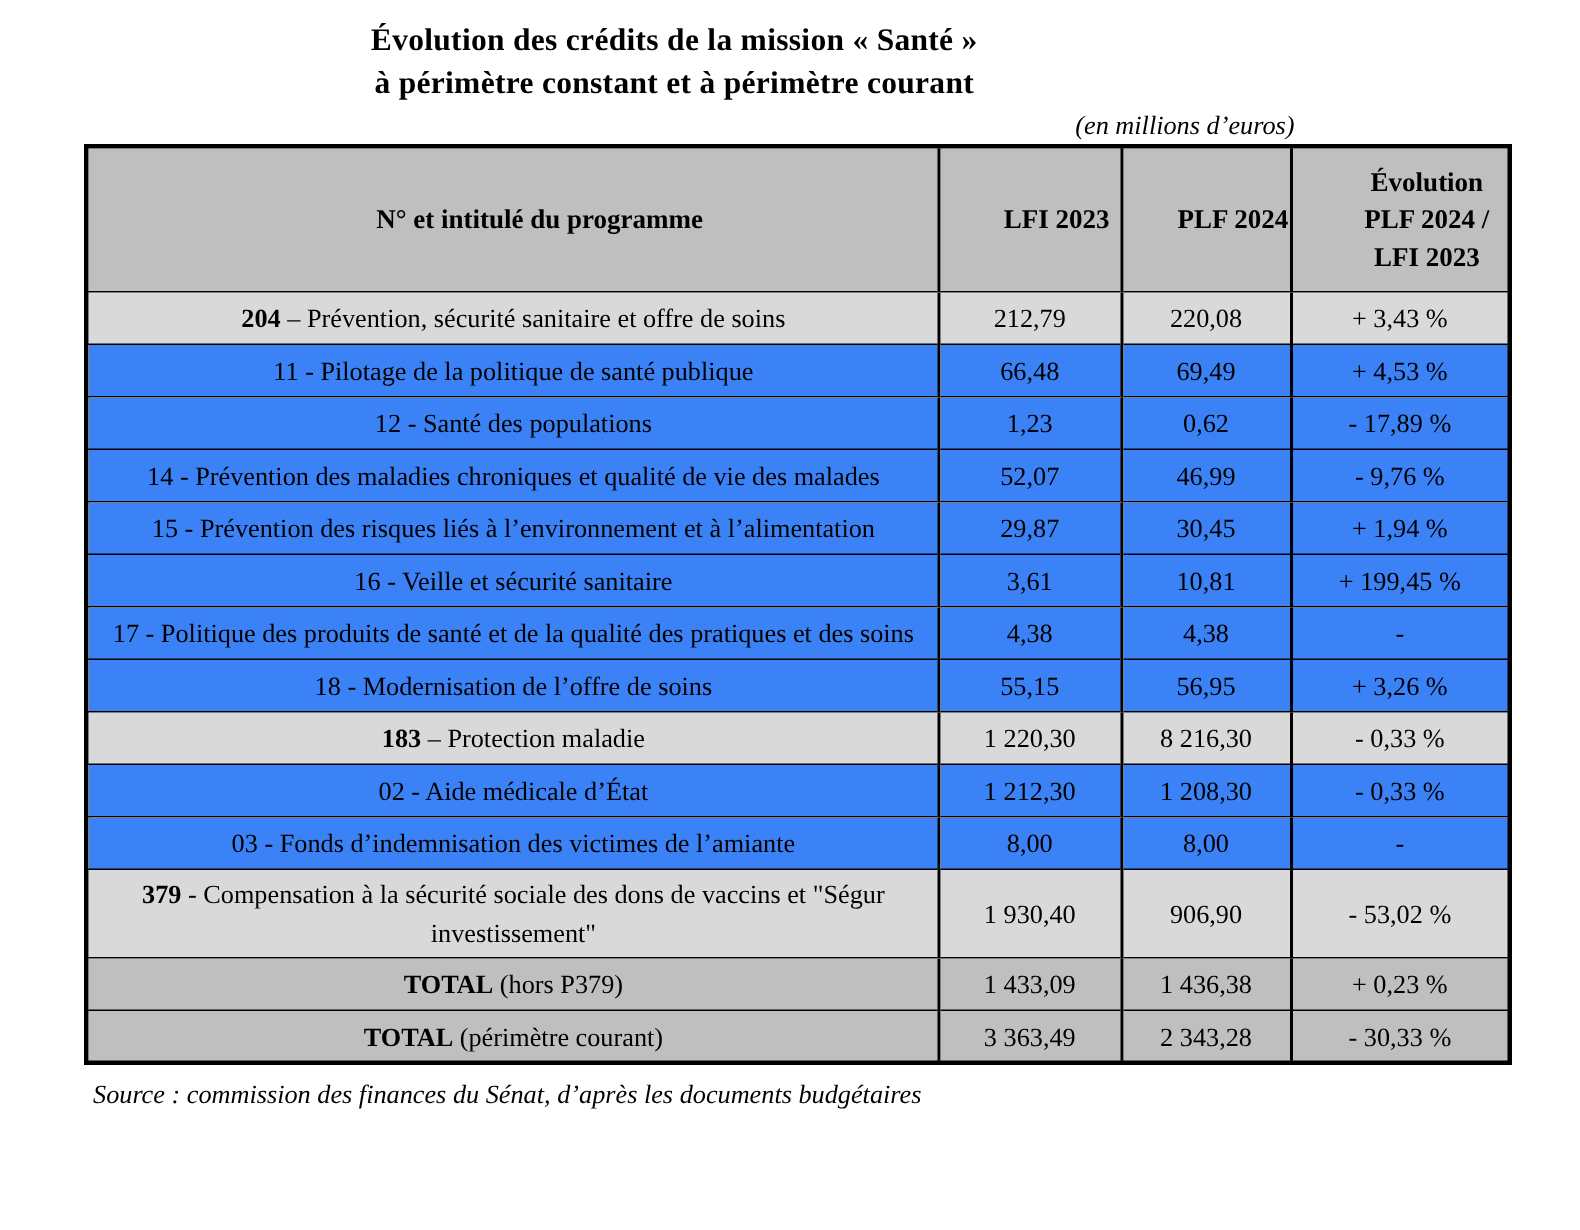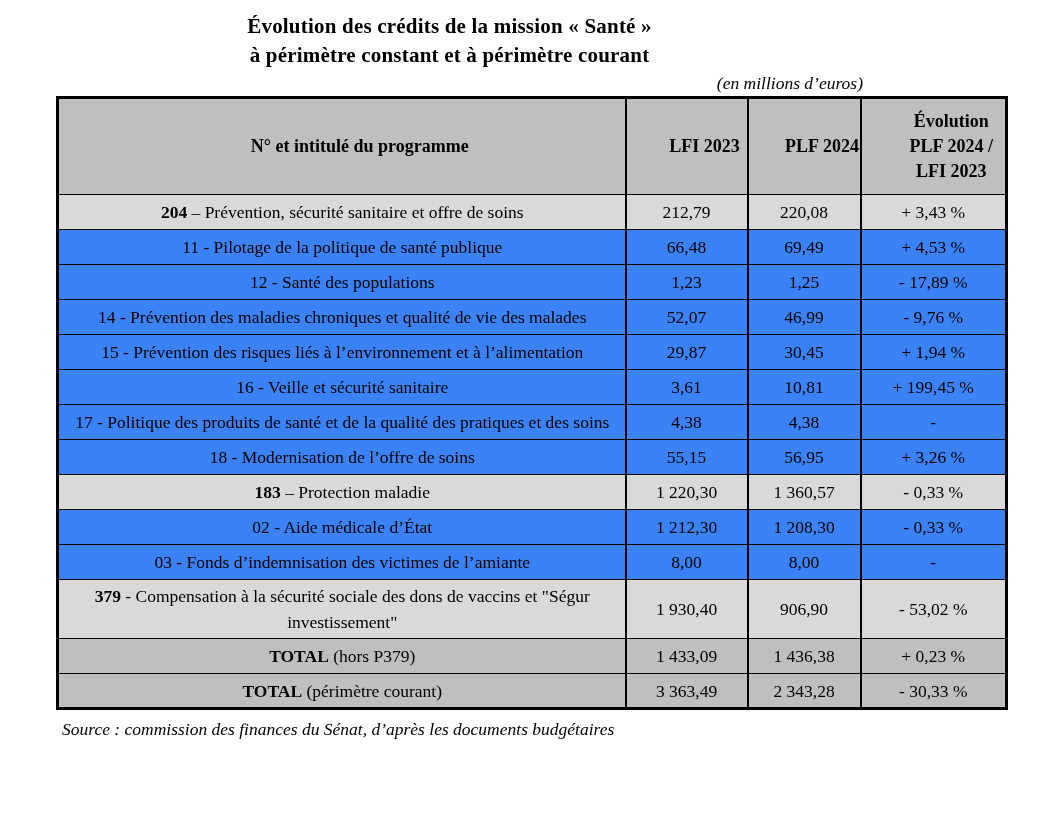--- a/index.html
+++ b/index.html
@@ -107,21 +107,21 @@
         </tr>
         <tr class="normal">
           <td class="label-cell"><span class="prog-num">11</span> - Pilotage de la politique de santé publique</td>
           <td class="num-cell">66,48</td>
           <td class="num-cell">69,49</td>
           <td class="num-cell">+ 4,53 %</td>
         </tr>
         <tr class="normal">
           <td class="label-cell"><span class="prog-num">12</span> - Santé des populations</td>
           <td class="num-cell">1,23</td>
-          <td class="num-cell">1,25</td>
+          <td class="num-cell">0,62</td>
           <td class="num-cell">- 17,89 %</td>
         </tr>
         <tr class="normal">
           <td class="label-cell"><span class="prog-num">14</span> - Prévention des maladies chroniques et qualité de vie des malades</td>
           <td class="num-cell">52,07</td>
           <td class="num-cell">46,99</td>
           <td class="num-cell">- 9,76 %</td>
         </tr>
         <tr class="normal">
           <td class="label-cell"><span class="prog-num">15</span> - Prévention des risques liés à l’environnement et à l’alimentation</td>
@@ -143,21 +143,21 @@
         </tr>
         <tr class="normal">
           <td class="label-cell"><span class="prog-num">18</span> - Modernisation de l’offre de soins</td>
           <td class="num-cell">55,15</td>
           <td class="num-cell">56,95</td>
           <td class="num-cell">+ 3,26 %</td>
         </tr>
         <tr class="section">
           <td class="label-cell"><span class="prog-num">183</span> – Protection maladie</td>
           <td class="num-cell">1 220,30</td>
-          <td class="num-cell">1 360,57</td>
+          <td class="num-cell">8 216,30</td>
           <td class="num-cell">- 0,33 %</td>
         </tr>
         <tr class="normal">
           <td class="label-cell"><span class="prog-num">02</span> - Aide médicale d’État</td>
           <td class="num-cell">1 212,30</td>
           <td class="num-cell">1 208,30</td>
           <td class="num-cell">- 0,33 %</td>
         </tr>
         <tr class="normal">
           <td class="label-cell"><span class="prog-num">03</span> - Fonds d’indemnisation des victimes de l’amiante</td>

